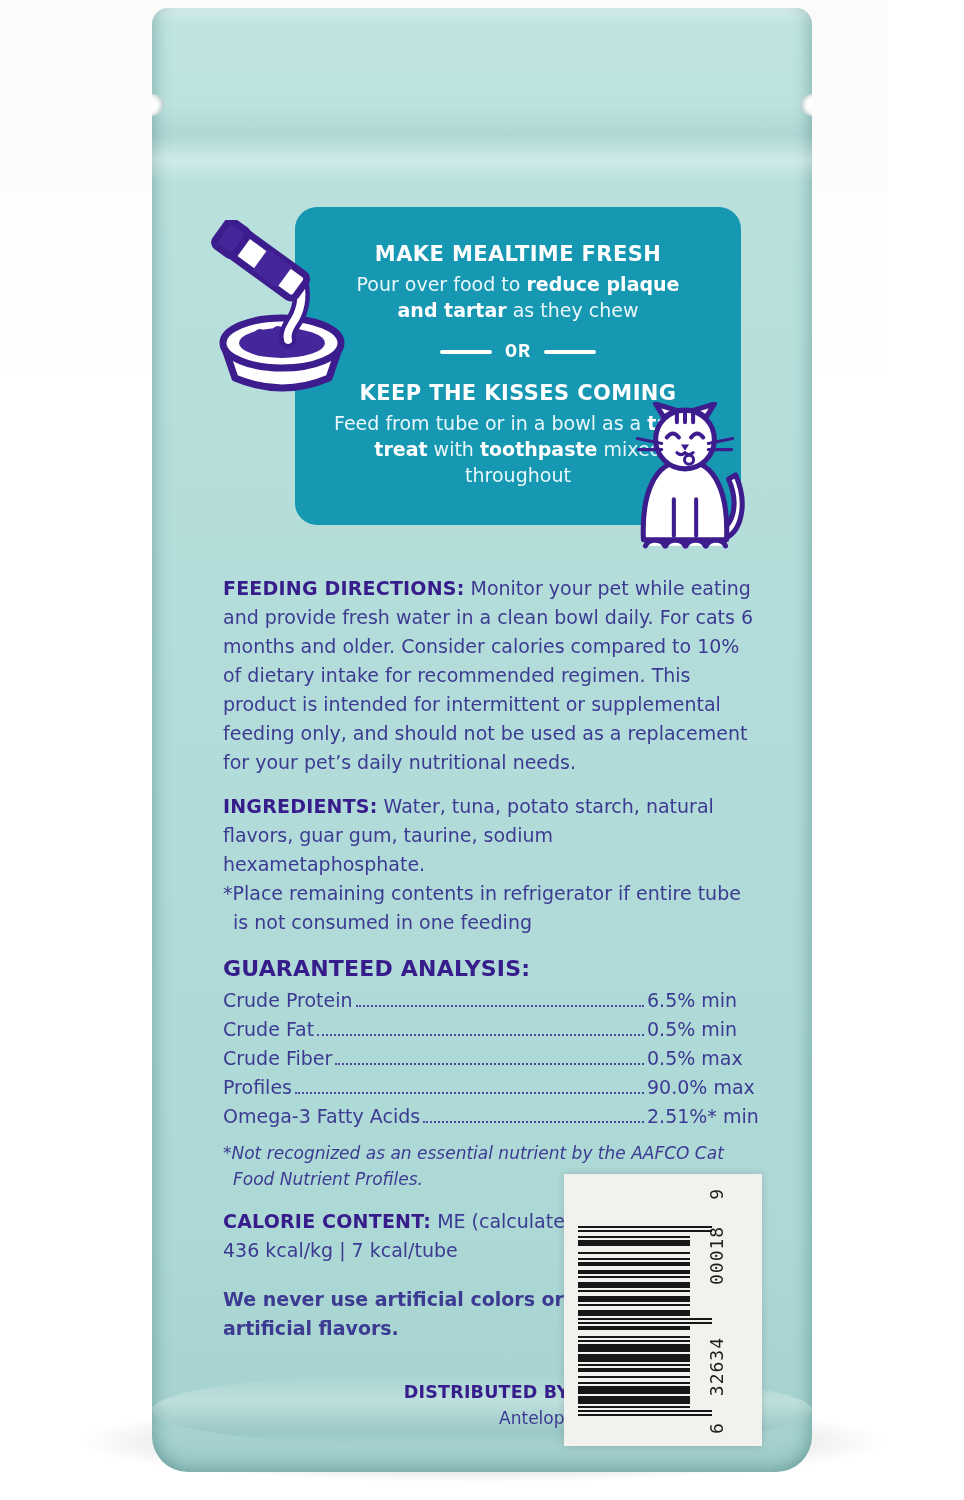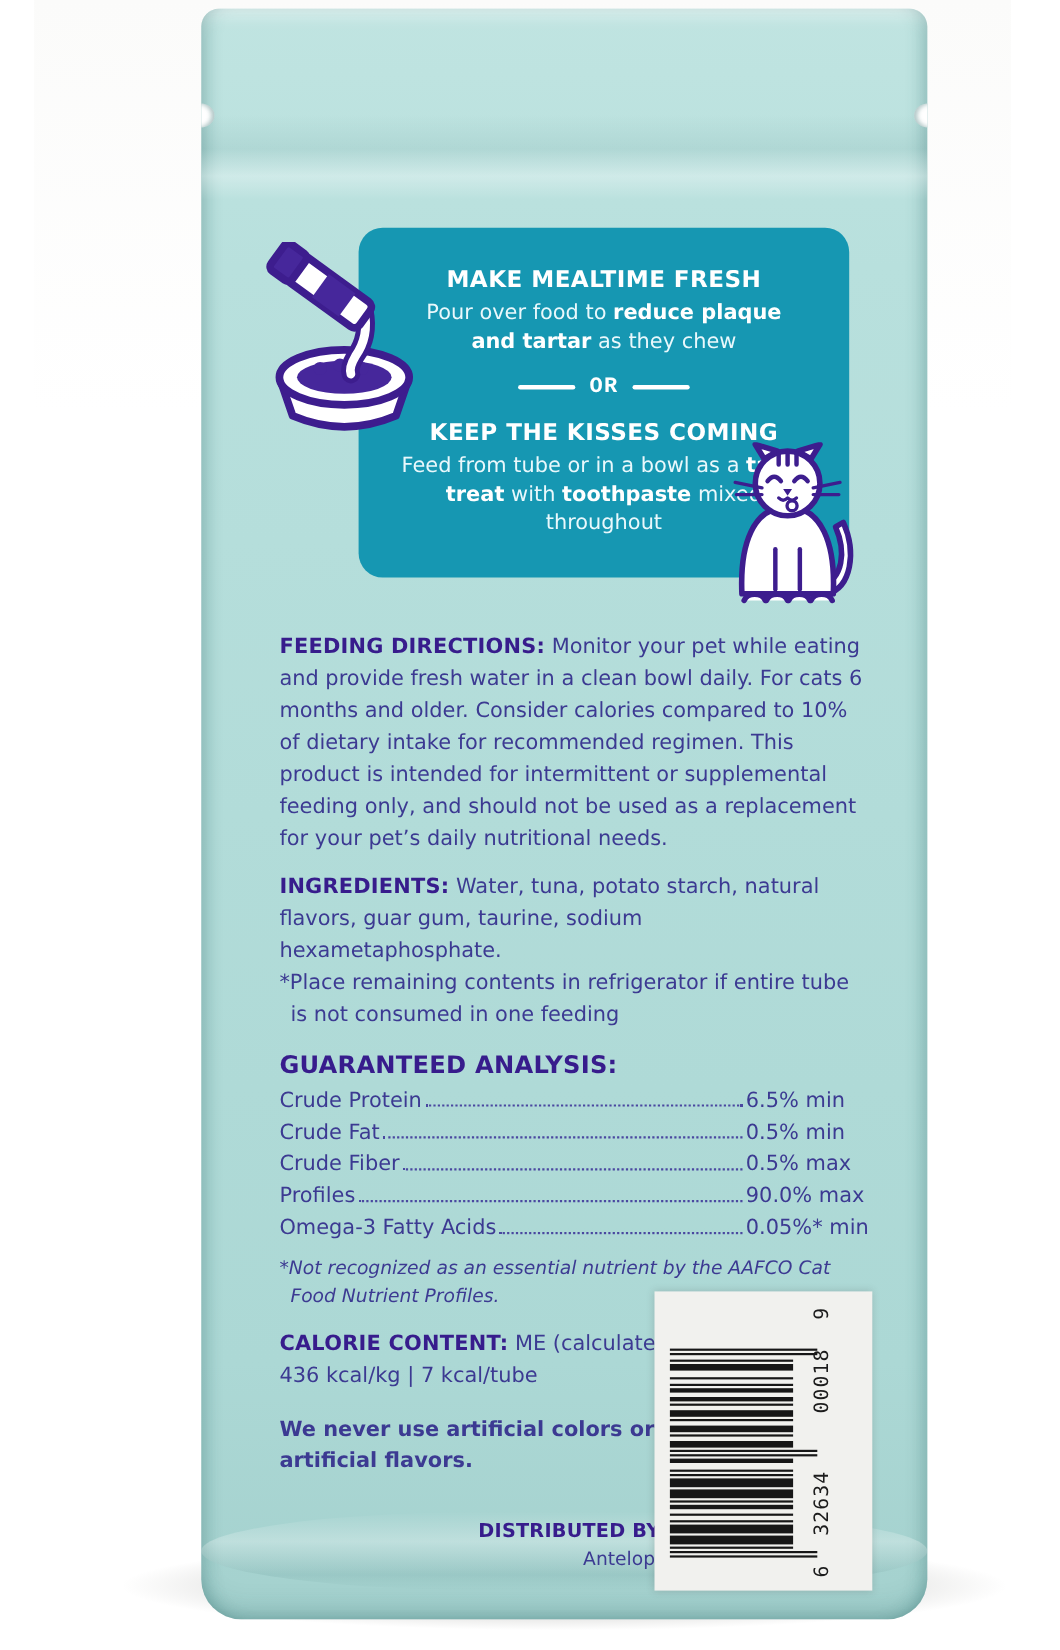--- a/index.html
+++ b/index.html
@@ -1,21 +1,21 @@
 <!DOCTYPE html>
 <html><head>
 <meta charset="utf-8">
 <style>
   html,body{margin:0;padding:0;}
   body{
     width:964px;height:1500px;overflow:hidden;
     background:#ffffff;
     font-family:"DejaVu Sans","Liberation Sans",sans-serif;
   }
-  .stage{position:relative;width:888px;height:1500px;background:linear-gradient(180deg,#fbfbfa 0%,#ffffff 25%);margin-left:31px;}
+  .stage{position:relative;width:888px;height:1500px;background:linear-gradient(180deg,#fbfbfa 0%,#ffffff 25%);}
   .floor-shadow{
     position:absolute;left:-34px;top:1392px;width:1032px;height:108px;
     background:radial-gradient(ellipse 50% 48% at 50% 46%,rgba(92,92,86,.42),rgba(128,128,122,.20) 54%,rgba(160,160,154,0) 78%);
   }
   
   .pouch{
     position:absolute;left:152px;top:8px;width:660px;height:1464px;
     background:linear-gradient(180deg,#c0e4e1 0%,#b8e0dd 16%,#b2dcd9 50%,#acd8d5 84%,#a4d1ce 100%);
     border-radius:16px 16px 36px 36px;
     box-shadow:
@@ -176,21 +176,21 @@
             <span class="ga-value">0.5% max</span>
           </div>
         <div class="ga-row">
             <span class="ga-label">Profiles</span>
             <span class="leader"></span>
             <span class="ga-value">90.0% max</span>
           </div>
         <div class="ga-row">
             <span class="ga-label">Omega-3 Fatty Acids</span>
             <span class="leader"></span>
-            <span class="ga-value">0.05%* min</span>
+            <span class="ga-value">2.51%* min</span>
           </div>
       </div>
       <p class="footnote">*Not recognized as an essential nutrient by the AAFCO Cat Food Nutrient Profiles.</p>
 
       <p class="para gap"><b class="h">CALORIE CONTENT:</b><span> ME (calculated)</span><span class="cal2">436 kcal/kg | 7 kcal/tube</span></p>
 
       <p class="para claim">We never use artificial colors or artificial flavors.</p>
 
       <p class="small distributor">
           <b class="h">DISTRIBUTED BY:</b>

